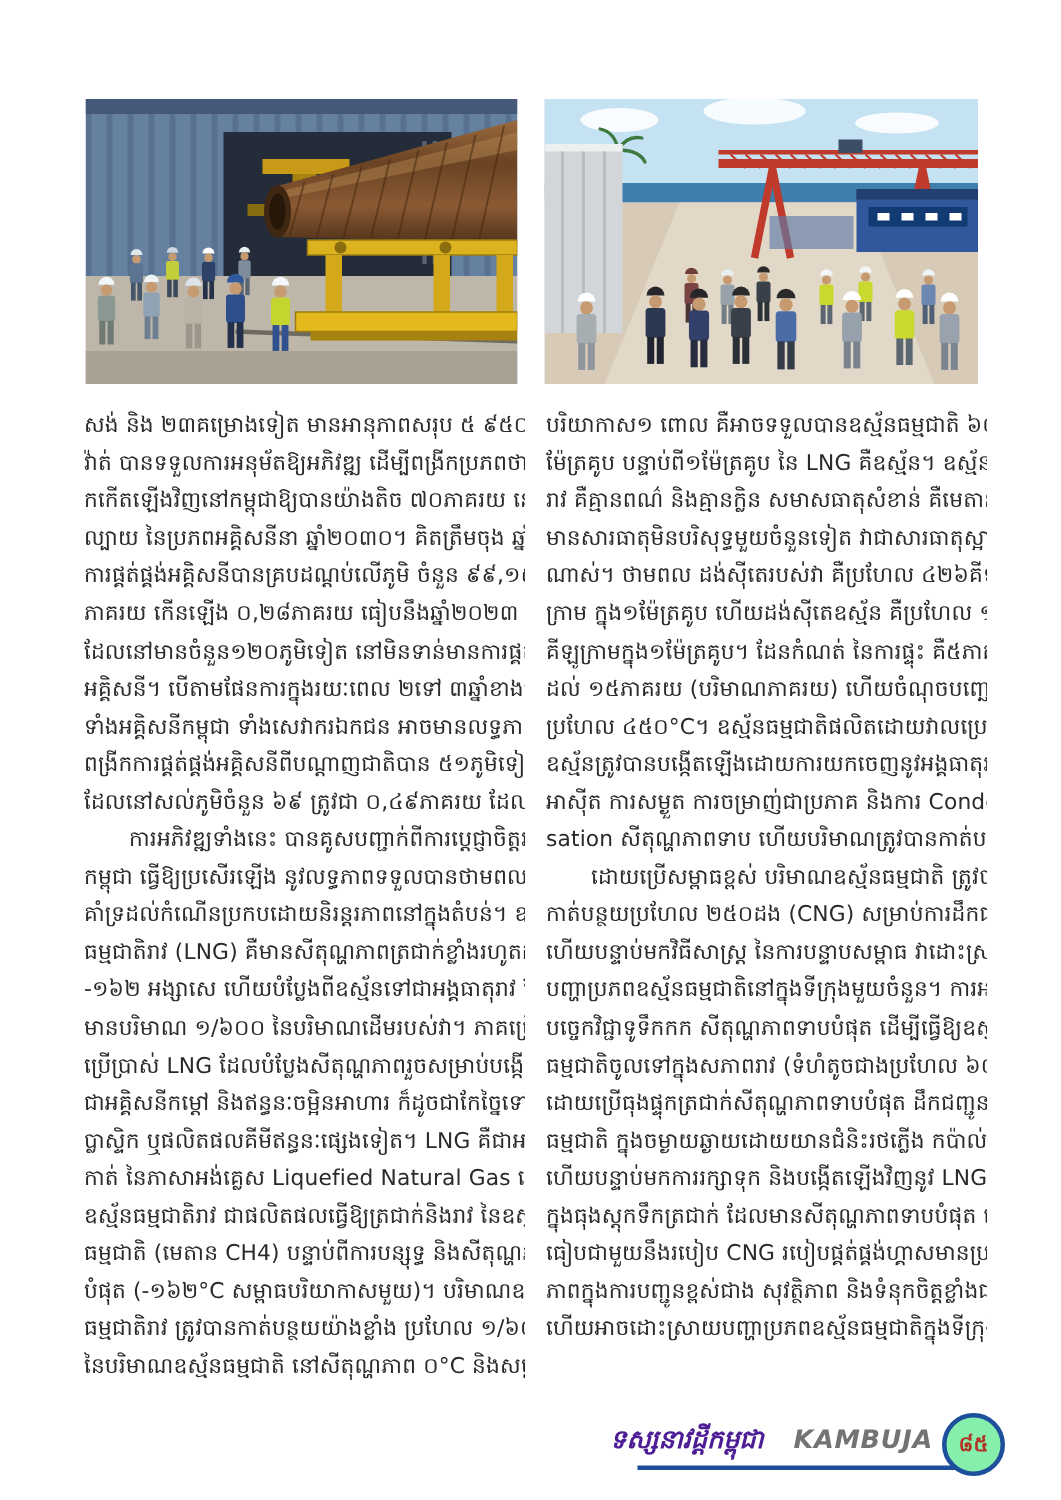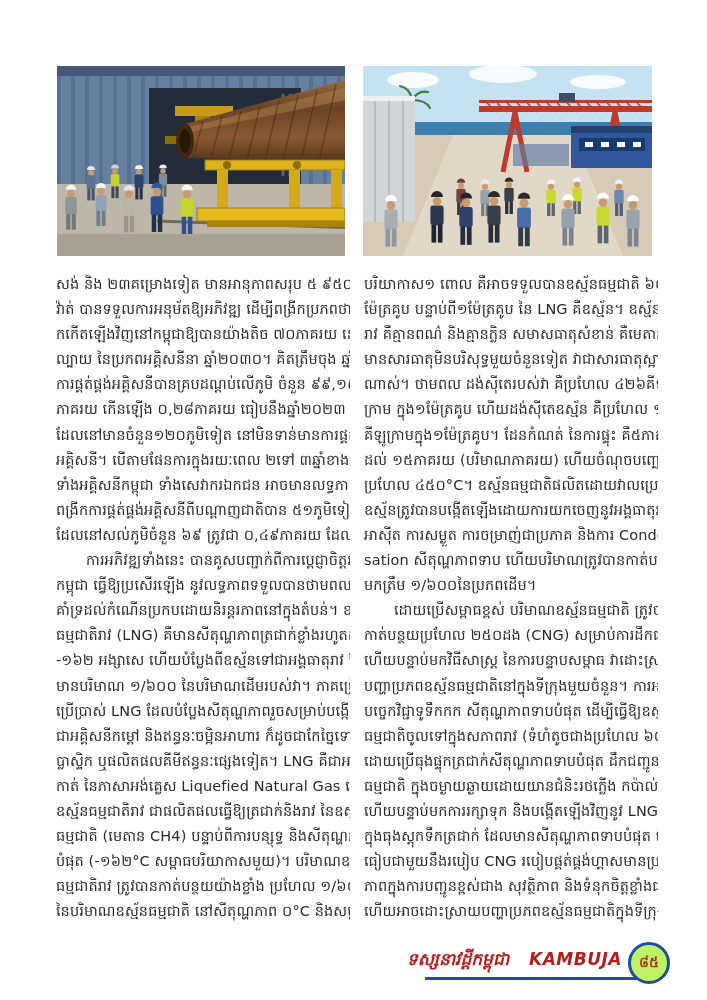--- a/index.html
+++ b/index.html
@@ -18,25 +18,25 @@
     font-size:14.5px;line-height:25.1px;white-space:nowrap;overflow:hidden;
     letter-spacing:0.1px;
   }
   .line.indent{text-indent:30px;}
   
   .footer-rule{position:absolute;left:425px;top:977px;width:227px;height:3px;background:#1d4f9c;}
   .footer-texts{
     position:absolute;top:948px;left:360px;width:262px;text-align:right;
     font-style:italic;font-weight:bold;font-size:17px;white-space:nowrap;
   }
-  .footer-mag{color:#b91c1c;}
-  .footer-latin{color:#b91c1c;margin-left:14px;letter-spacing:0.5px;}
+  .footer-mag{color:#4c1d95;}
+  .footer-latin{color:#737373;margin-left:14px;letter-spacing:0.5px;}
   .page-circle{
     position:absolute;left:628px;top:942px;width:36px;height:36px;border-radius:50%;
-    background:#bef264;border:3px solid #1d4f9c;display:flex;align-items:center;justify-content:center;
+    background:#86efac;border:3px solid #1d4f9c;display:flex;align-items:center;justify-content:center;
     font-weight:bold;font-size:14px;color:#b03527;z-index:2;
   }
 </style>
 </head>
 <body>
 
 <svg width="0" height="0" style="position:absolute" aria-hidden="true">
   <defs>
     <g id="fig">
       <path d="M-5,-25 a5 5 0 0 1 10 0 z" fill="var(--hat,#ffffff)"></path>
@@ -236,21 +236,20 @@
     <div class="line">រាវ គឺគ្មានពណ៌ និងគ្មានក្លិន សមាសធាតុសំខាន់ គឺមេតាន</div>
     <div class="line">មានសារធាតុមិនបរិសុទ្ធមួយចំនួនទៀត វាជាសារធាតុស្អាត</div>
     <div class="line">ណាស់។ ថាមពល ដង់ស៊ីតេរបស់វា គឺប្រហែល ៤២៦គីឡូ</div>
     <div class="line">ក្រាម ក្នុង១ម៉ែត្រគូប ហើយដង់ស៊ីតេឧស្ម័ន គឺប្រហែល ១,៥</div>
     <div class="line">គីឡូក្រាមក្នុង១ម៉ែត្រគូប។ ដែនកំណត់ នៃការផ្ទុះ គឺ៥ភាគរយ</div>
     <div class="line">ដល់ ១៥ភាគរយ (បរិមាណភាគរយ) ហើយចំណុចបញ្ឆេះ គឺ</div>
     <div class="line">ប្រហែល ៤៥០°C។ ឧស្ម័នធម្មជាតិផលិតដោយវាលប្រេង/</div>
     <div class="line">ឧស្ម័នត្រូវបានបង្កើតឡើងដោយការយកចេញនូវអង្គធាតុរាវ</div>
     <div class="line">អាស៊ីត ការសម្ងួត ការចម្រាញ់ជាប្រភាគ និងការ Conden-</div>
     <div class="line">sation សីតុណ្ហភាពទាប ហើយបរិមាណត្រូវបានកាត់បន្ថយ</div>
-    <div class="line">មកត្រឹម ១/៦០០នៃប្រភពដើម។</div>
     <div class="line indent">ដោយប្រើសម្ពាធខ្ពស់ បរិមាណឧស្ម័នធម្មជាតិ ត្រូវបាន</div>
     <div class="line">កាត់បន្ថយប្រហែល ២៥០ដង (CNG) សម្រាប់ការដឹកជញ្ជូន</div>
     <div class="line">ហើយបន្ទាប់មកវិធីសាស្ត្រ នៃការបន្ទាបសម្ពាធ វាដោះស្រាយ</div>
     <div class="line">បញ្ហាប្រភពឧស្ម័នធម្មជាតិនៅក្នុងទីក្រុងមួយចំនួន។ ការអនុវត្ត</div>
     <div class="line">បច្ចេកវិជ្ជាទូទឹកកក សីតុណ្ហភាពទាបបំផុត ដើម្បីធ្វើឱ្យឧស្ម័ន</div>
     <div class="line">ធម្មជាតិចូលទៅក្នុងសភាពរាវ (ទំហំតូចជាងប្រហែល ៦០០ដង)</div>
     <div class="line">ដោយប្រើធុងផ្ទុកត្រជាក់សីតុណ្ហភាពទាបបំផុត ដឹកជញ្ជូនឧស្ម័ន</div>
     <div class="line">ធម្មជាតិ ក្នុងចម្ងាយឆ្ងាយដោយយានជំនិះរថភ្លើង កប៉ាល់។ល។</div>
     <div class="line">ហើយបន្ទាប់មកការរក្សាទុក និងបង្កើតឡើងវិញនូវ LNG នៅ</div>
     <div class="line">ក្នុងធុងស្តុកទឹកត្រជាក់ ដែលមានសីតុណ្ហភាពទាបបំផុត បើប្រៀប</div>

